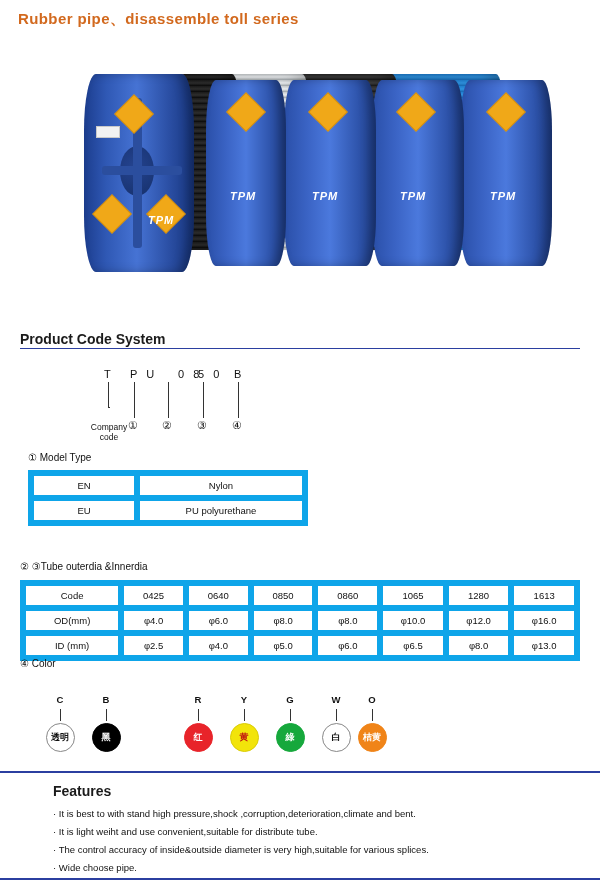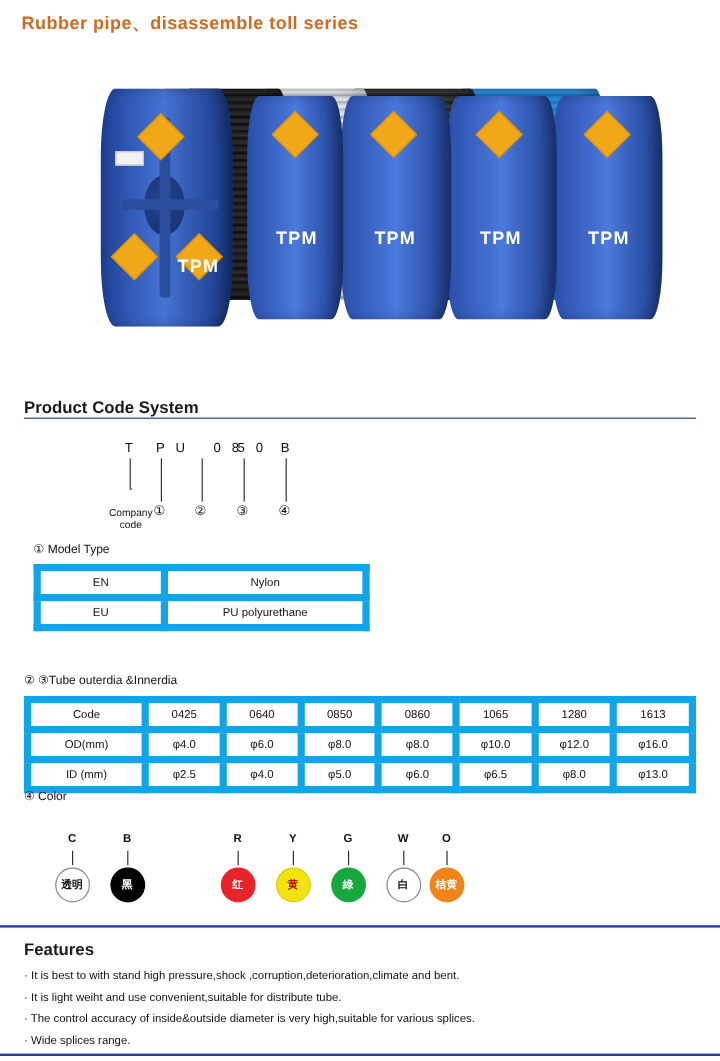--- a/index.html
+++ b/index.html
@@ -69,22 +69,23 @@
   .label-tag {
     position: absolute;
     width: 22px;
     height: 10px;
     background: #f2f2f2;
     border: 1px solid #c9c9c9;
   }
   .tpm {
     position: absolute;
     color: #ffffff;
-    font-size: 15px;
-    font-weight: bold;
+    font-size: 11px;
+    font-weight: bold;
+    font-style: italic;
     letter-spacing: 1px;
   }
   .coil-body {
     position: absolute;
     height: 176px;
     top: 5px;
     border-radius: 8px / 42px;
   }
 
   
@@ -178,20 +179,21 @@
     line-height: 27px;
     font-weight: bold;
   }
 
   
   .features-box {
     position: absolute;
     left: 0;
     top: 775px;
     width: 561px;
+    padding-left: 33px;
   }
   .feat-line {
     font-size: 9.5px;
     color: #111;
     margin: 0 0 7px 20px;
   }
   .footer-rule {
     position: absolute;
     left: 0;
     width: 600px;
@@ -363,15 +365,15 @@
     <div class="dot" style="background:#f08418;color:#ffffff;border-color:#f08418;">桔黄</div>
   </div>
 </div>
 
 <div class="footer-rule" style="top:771px;"></div>
 <div class="features-box">
   <div class="section-head" style="position:static; margin:8px 0 9px 20px;">Features</div>
   <div class="feat-line">· It is best to with stand high pressure,shock ,corruption,deterioration,climate and bent.</div>
   <div class="feat-line">· It is light weiht and use convenient,suitable for distribute tube.</div>
   <div class="feat-line">· The control accuracy of inside&amp;outside diameter is very high,suitable for various splices.</div>
-  <div class="feat-line">· Wide splices range.</div>
+  <div class="feat-line">· Wide choose pipe.</div>
 </div>
 <div class="footer-rule" style="top:878px;"></div>
 
 </body></html>

